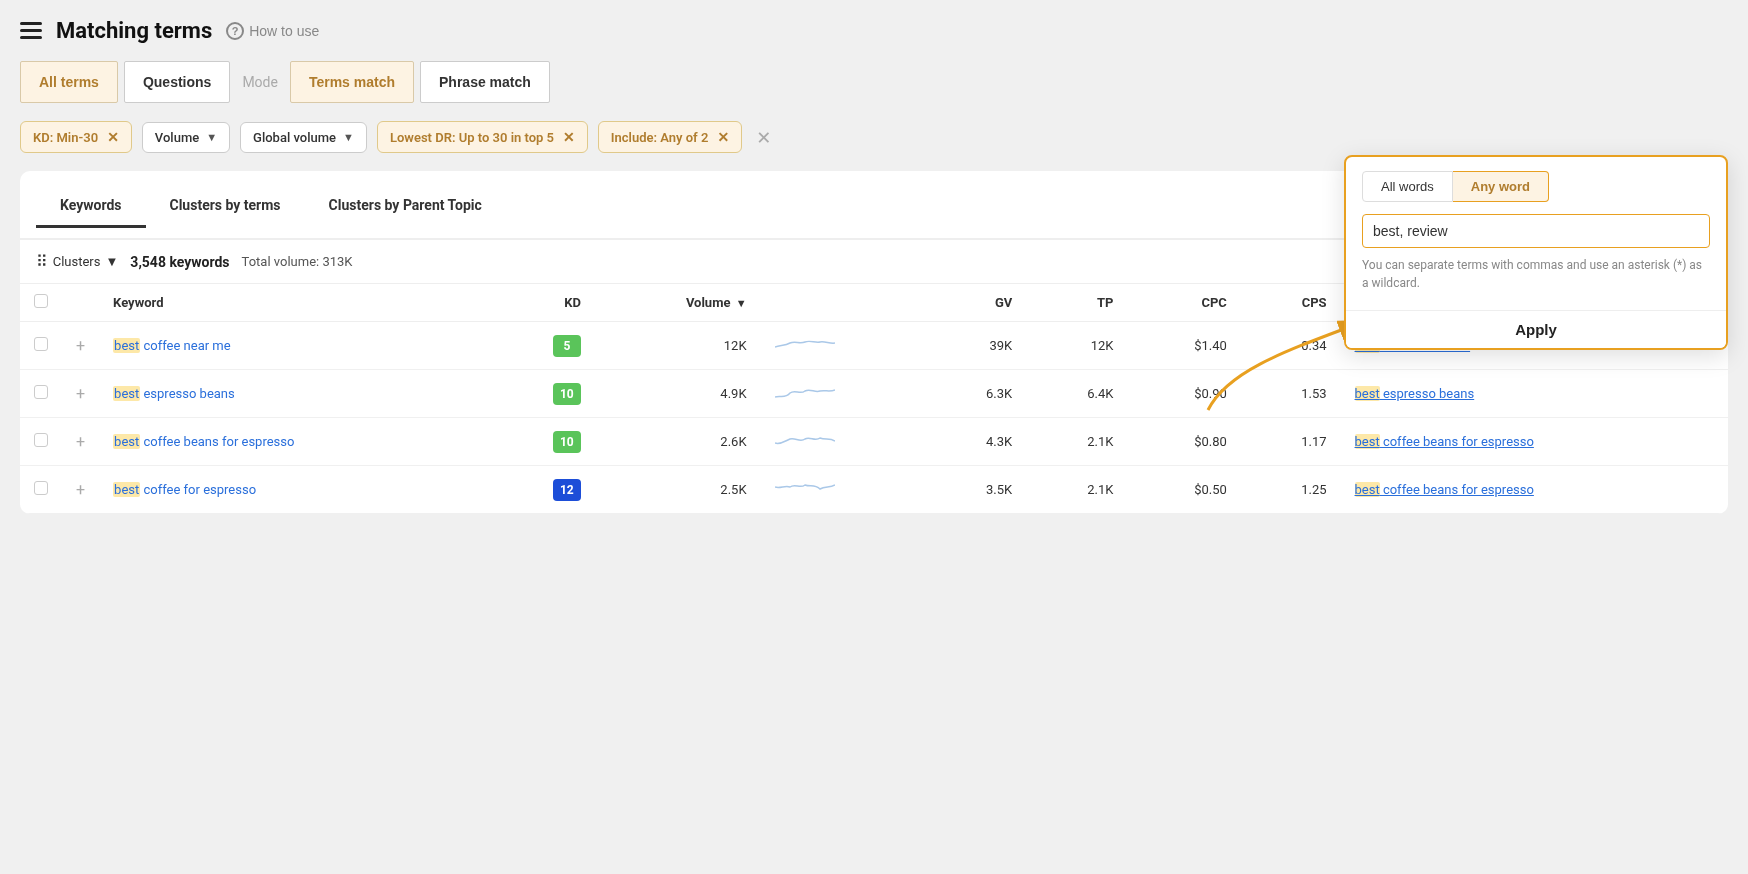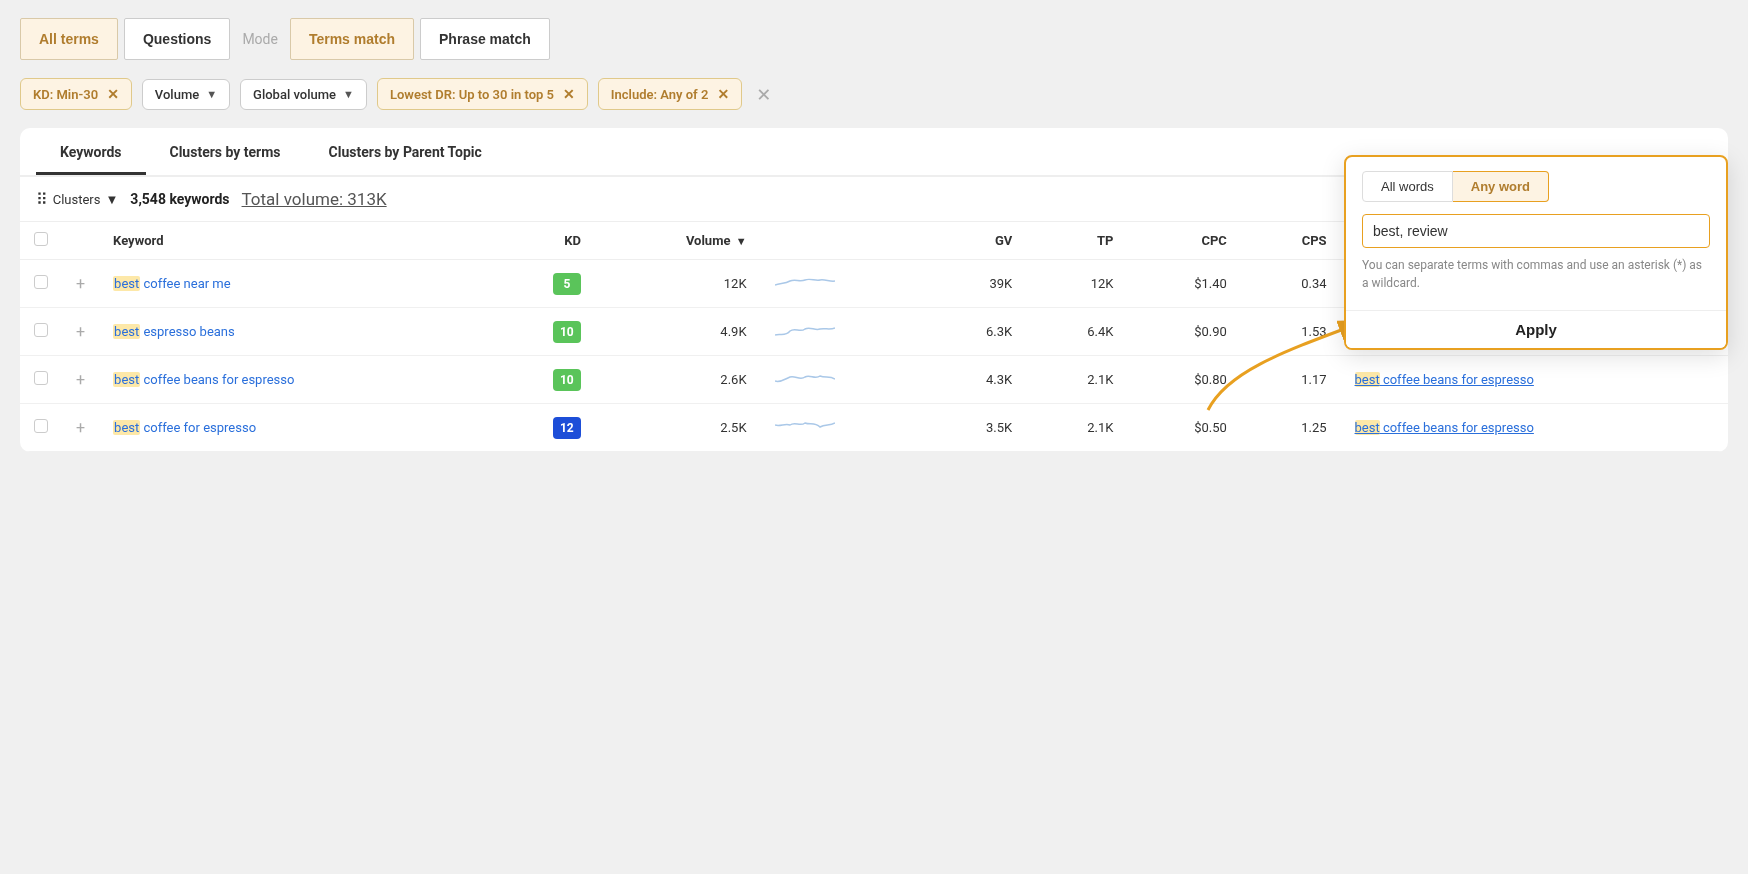--- a/index.html
+++ b/index.html
@@ -103,21 +103,21 @@
     .content-area {
       background: #fff;
       border-radius: 10px;
       overflow: hidden;
       position: relative;
     }
     
     .table-tabs {
       display: flex;
       border-bottom: 2px solid #eee;
-      padding: 2px 16px;
+      padding: 12px 16px;
       align-items: center;
     }
     .table-tab {
       padding: 14px 24px 12px;
       font-weight: 700;
       font-size: 14px;
       color: #333;
       cursor: pointer;
       border-bottom: 3px solid transparent;
       margin-bottom: -2px;
@@ -137,21 +137,21 @@
       display: flex; align-items: center; gap: 5px;
       font-size: 13px; color: #333; cursor: pointer;
     }
     .clusters-icon {
       font-size: 16px;
     }
     .keywords-count {
       font-weight: 700; font-size: 14px;
     }
     .total-volume {
-      color: #555; font-size: 17px; text-decoration: underline;
+      color: #555; font-size: 13px;
     }
     
     .data-table {
       width: 100%;
       border-collapse: collapse;
     }
     .data-table thead tr {
       border-bottom: 1.5px solid #eee;
     }
     .data-table th {
@@ -257,20 +257,32 @@
       border-radius: 3px;
       display: inline-block;
     }
     .volume-arrow { font-size: 11px; margin-left: 2px; }
   </style>
 </head>
 <body>
 
 <div class="page-wrapper">
 
+  <div class="header">
+    <div class="hamburger-icon">
+      <span></span>
+        <span></span>
+        <span></span>
+    </div>
+    <h1 class="page-title">Matching terms</h1>
+    <button class="help-btn">
+      <div class="help-icon">?</div>
+      <span>How to use</span>
+    </button>
+  </div>
 
   <div class="tab-bar">
     <button class="tab">All terms</button>
     <button class="tab white">Questions</button>
     <span class="tab-label-mode">Mode</span>
     <button class="tab">Terms match</button>
     <button class="tab white">Phrase match</button>
   </div>
 
   <div class="filter-bar">

